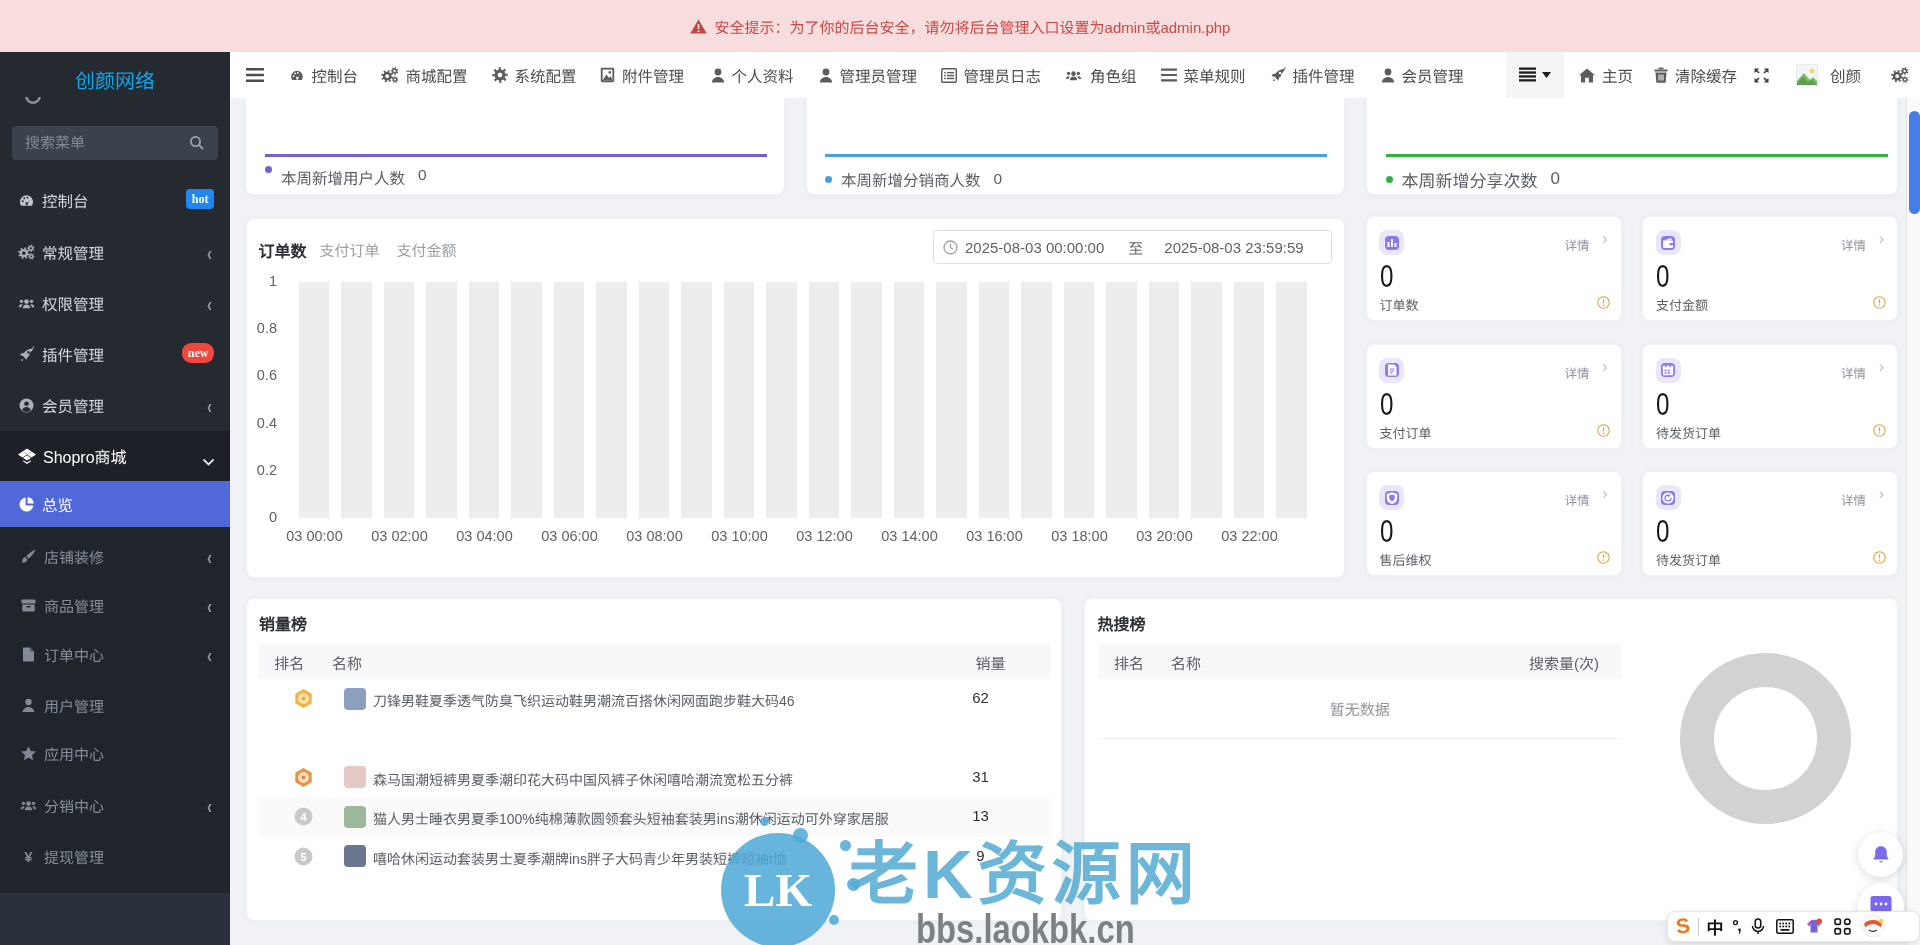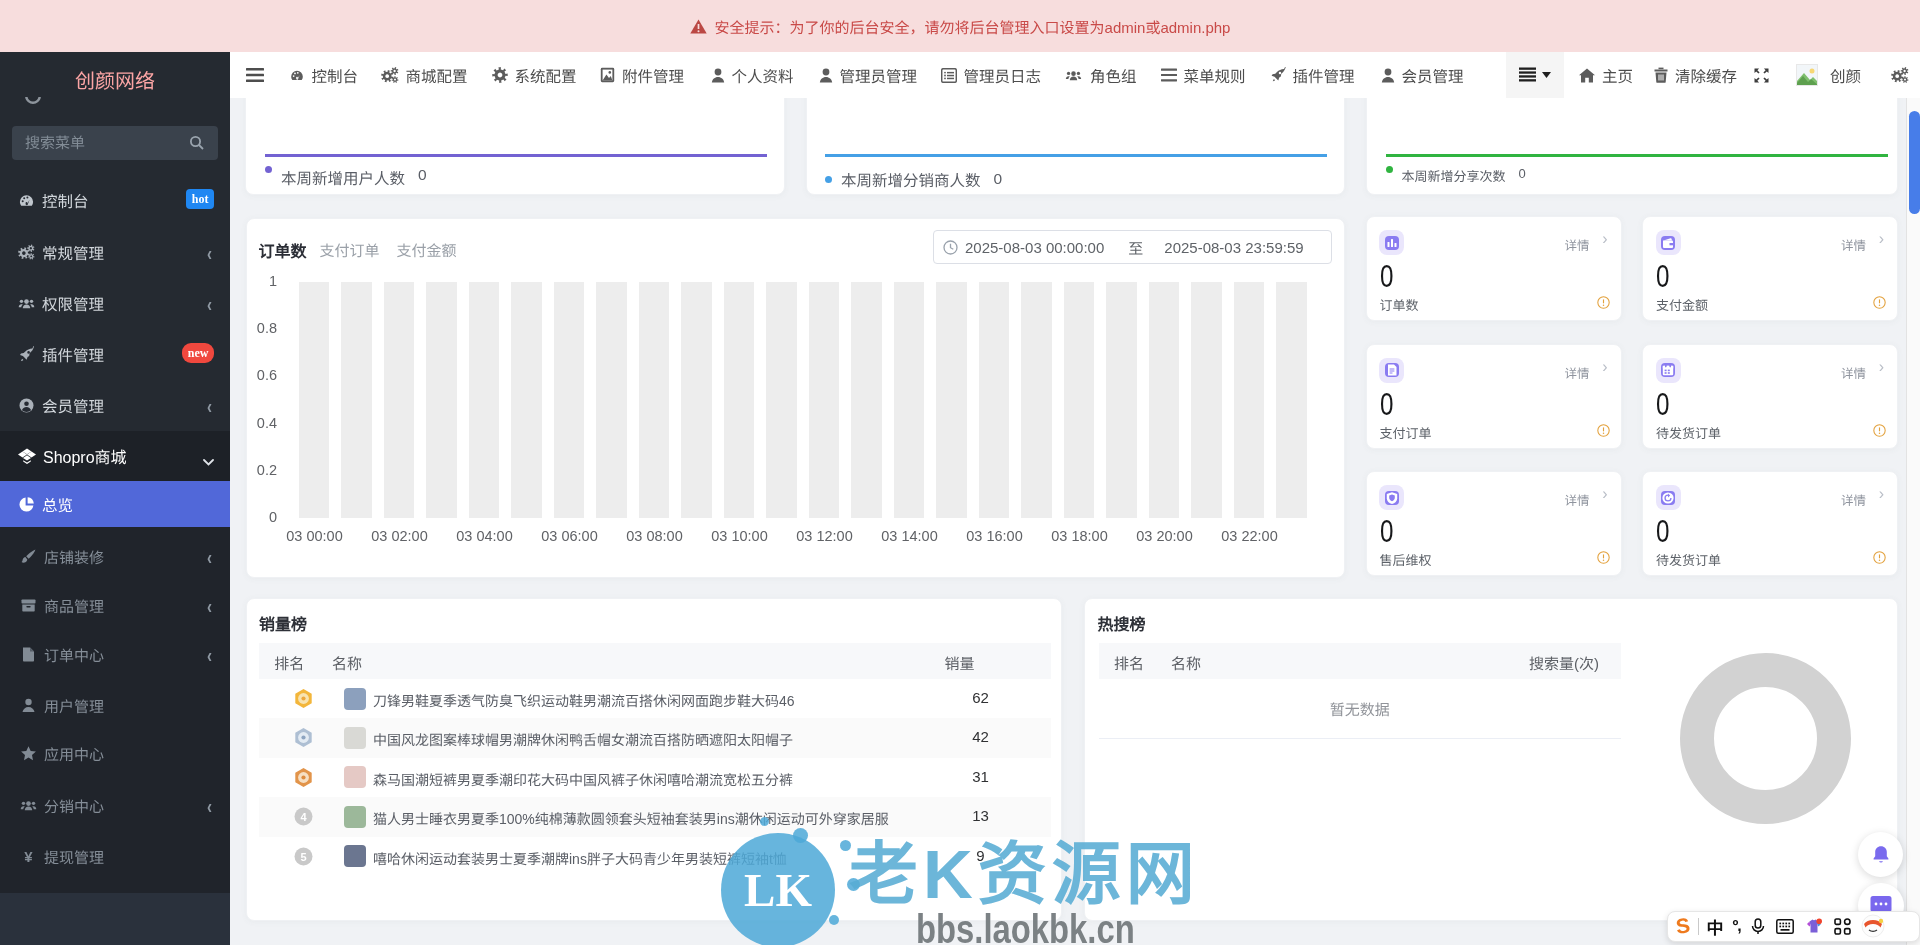--- a/index.html
+++ b/index.html
@@ -6,21 +6,21 @@
   * { margin:0; padding:0; box-sizing:border-box; }
   html,body { width:1920px; height:945px; overflow:hidden; background:#f0f2f5;
     font-family:"Liberation Sans", sans-serif; }
   .abs { position:absolute; }
   
   .warn { position:absolute; left:0; top:0; width:1920px; height:52px; background:#f7dddd;
     display:flex; align-items:center; justify-content:center; color:#c94a48; font-size:15px; }
   
   .sidebar { position:absolute; left:0; top:52px; width:230px; height:893px; background:#252a31; overflow:hidden; }
   .side-bottom { position:absolute; left:0; top:893px; width:230px; height:52px; background:#2a313c; }
-  .brand { position:absolute; left:0; top:13px; width:230px; text-align:center; color:#fca5a5; font-size:20px; }
+  .brand { position:absolute; left:0; top:13px; width:230px; text-align:center; color:#0ea5e9; font-size:20px; }
   .search { position:absolute; left:12px; top:74px; width:206px; height:34px; background:#3a424c; border-radius:4px;
     color:#828c96; font-size:15px; line-height:34px; padding-left:13px; }
   .m-item { position:absolute; left:0; width:230px; height:48px; display:flex; align-items:center; color:#d2d7dc; font-size:15.5px; }
   .m-item .mi { width:17px; height:17px; margin-left:18px; margin-right:7px; flex:none; display:flex; align-items:center; justify-content:center;}
   .m-item .chev { position:absolute; right:18px; color:#8f99a3; font-size:15px; font-weight:bold; transform:scaleY(1.4); }
   .badge { position:absolute; right:16px; border-radius:4px; color:#fff; font-size:12px; font-weight:bold; padding:2.5px 5.5px;font-family:Liberation Serif, serif; }
   .sub-wrap { position:absolute; left:0; top:379px; width:230px; height:462px; background:#20242b; }
   .shopro { position:absolute; left:0; top:379px; width:230px; height:50px; background:#1d2127; display:flex; align-items:center;
     color:#fff; font-size:16px; }
   .s-item { color:#858e98 !important; font-size:15px; }
@@ -321,21 +321,21 @@
     </div>
   </div>
   <div class="card" style="left:575.5px;top:-10px;width:539.5px;height:107px;border-radius:0 0 8px 8px">
     <div class="abs" style="left:18.5px;top:65px;width:501.5px;height:2.5px;background:#45a0e6"></div>
     <div class="abs" style="left:18.5px;top:77px;width:501px;height:26px;display:flex;align-items:center;font-size:15.5px;color:#5a5e66">
       <span style="width:7px;height:7px;border-radius:50%;background:#45a0e6;margin-right:9px"></span>本周新增分销商人数<span style="margin-left:13px">0</span>
     </div>
   </div>
   <div class="card" style="left:1135.5px;top:-10px;width:532.5px;height:107px;border-radius:0 0 8px 8px">
     <div class="abs" style="left:19px;top:65px;width:502px;height:2.5px;background:#30b440"></div>
-    <div class="abs" style="left:19px;top:77px;width:501px;height:26px;display:flex;font-size:13px;color:#5a5e66">
+    <div class="abs" style="left:19px;top:77px;width:501px;height:26px;display:flex;align-items:center;font-size:17px;color:#5a5e66">
       <span style="width:7px;height:7px;border-radius:50%;background:#30b440;margin-right:9px"></span>本周新增分享次数<span style="margin-left:13px">0</span>
     </div>
   </div>
 
   <div class="card" style="left:15.5px;top:120px;width:1099.5px;height:360px">
     <div class="abs" style="left:12px;top:19px;font-size:16px;font-weight:bold;color:#2b2e36">订单数</div>
     <div class="abs" style="left:73px;top:20px;font-size:15px;color:#9aa0a8">支付订单</div>
     <div class="abs" style="left:150px;top:20px;font-size:15px;color:#9aa0a8">支付金额</div>
     <div class="abs" style="left:686.5px;top:11px;width:399px;height:34px;border:1px solid #dcdfe6;border-radius:4px;display:flex;align-items:center;font-size:15px;color:#5f6368">
       <svg style="margin-left:9px" width="15" height="15" viewBox="0 0 15 15">
@@ -500,41 +500,31 @@
           <line x1="8" y1="4.2" x2="8" y2="9" stroke="#e3a13c" stroke-width="1.4"></line>
           <circle cx="8" cy="11.3" r="0.9" fill="#e3a13c"></circle>
         </svg></div>
   </div>
 
   <div class="card" style="left:15.5px;top:500px;width:816.5px;height:323px">
     <div class="abs" style="left:12.5px;top:12px;font-size:16px;font-weight:bold;color:#2e3138">销量榜</div>
     <div class="abs thead" style="left:12.5px;top:44px;width:791.5px;height:36px">
       <span style="position:absolute;left:15.2px;top:9px">排名</span>
       <span style="position:absolute;left:73px;top:9px">名称</span>
-      <span style="position:absolute;right:66px;top:9px;width:40px;text-align:left">销量</span>
+      <span style="position:absolute;right:45px;top:9px;width:40px;text-align:right">销量</span>
     </div>
     <div class="abs trow" style="left:12.5px;top:80px;width:791.5px">
       <span class="rk"><svg width="21" height="21" viewBox="0 0 21 21">
             <path d="M10.5 1 18.7 5.75v9.5L10.5 20 2.3 15.25v-9.5z" fill="#f3b63b"></path>
             <circle cx="10.5" cy="10.5" r="5.4" fill="#f8e3b0"></circle>
             <circle cx="10.5" cy="10.5" r="2.1" fill="#eda73c"></circle>
           </svg></span>
       <span class="th1" style="background:#8ca0bd"></span>
       <span class="nm">刀锋男鞋夏季透气防臭飞织运动鞋男潮流百搭休闲网面跑步鞋大码46</span>
       <span class="vl">62</span>
-    </div>
-    <div class="abs trow alt" style="left:12.5px;top:119.4px;width:791.5px">
-      <span class="rk"><svg width="21" height="21" viewBox="0 0 21 21">
-            <path d="M10.5 1 18.7 5.75v9.5L10.5 20 2.3 15.25v-9.5z" fill="#aebfd3"></path>
-            <circle cx="10.5" cy="10.5" r="5.4" fill="#e3ebf3"></circle>
-            <circle cx="10.5" cy="10.5" r="2.1" fill="#8da4c0"></circle>
-          </svg></span>
-      <span class="th1" style="background:#d9d9d5"></span>
-      <span class="nm">中国风龙图案棒球帽男潮牌休闲鸭舌帽女潮流百搭防晒遮阳太阳帽子</span>
-      <span class="vl">42</span>
     </div>
     <div class="abs trow" style="left:12.5px;top:158.8px;width:791.5px">
       <span class="rk"><svg width="21" height="21" viewBox="0 0 21 21">
             <path d="M10.5 1 18.7 5.75v9.5L10.5 20 2.3 15.25v-9.5z" fill="#e2944a"></path>
             <circle cx="10.5" cy="10.5" r="5.4" fill="#f6dfc3"></circle>
             <circle cx="10.5" cy="10.5" r="2.1" fill="#dd8b3f"></circle>
           </svg></span>
       <span class="th1" style="background:#e5c9c5"></span>
       <span class="nm">森马国潮短裤男夏季潮印花大码中国风裤子休闲嘻哈潮流宽松五分裤</span>
       <span class="vl">31</span>

